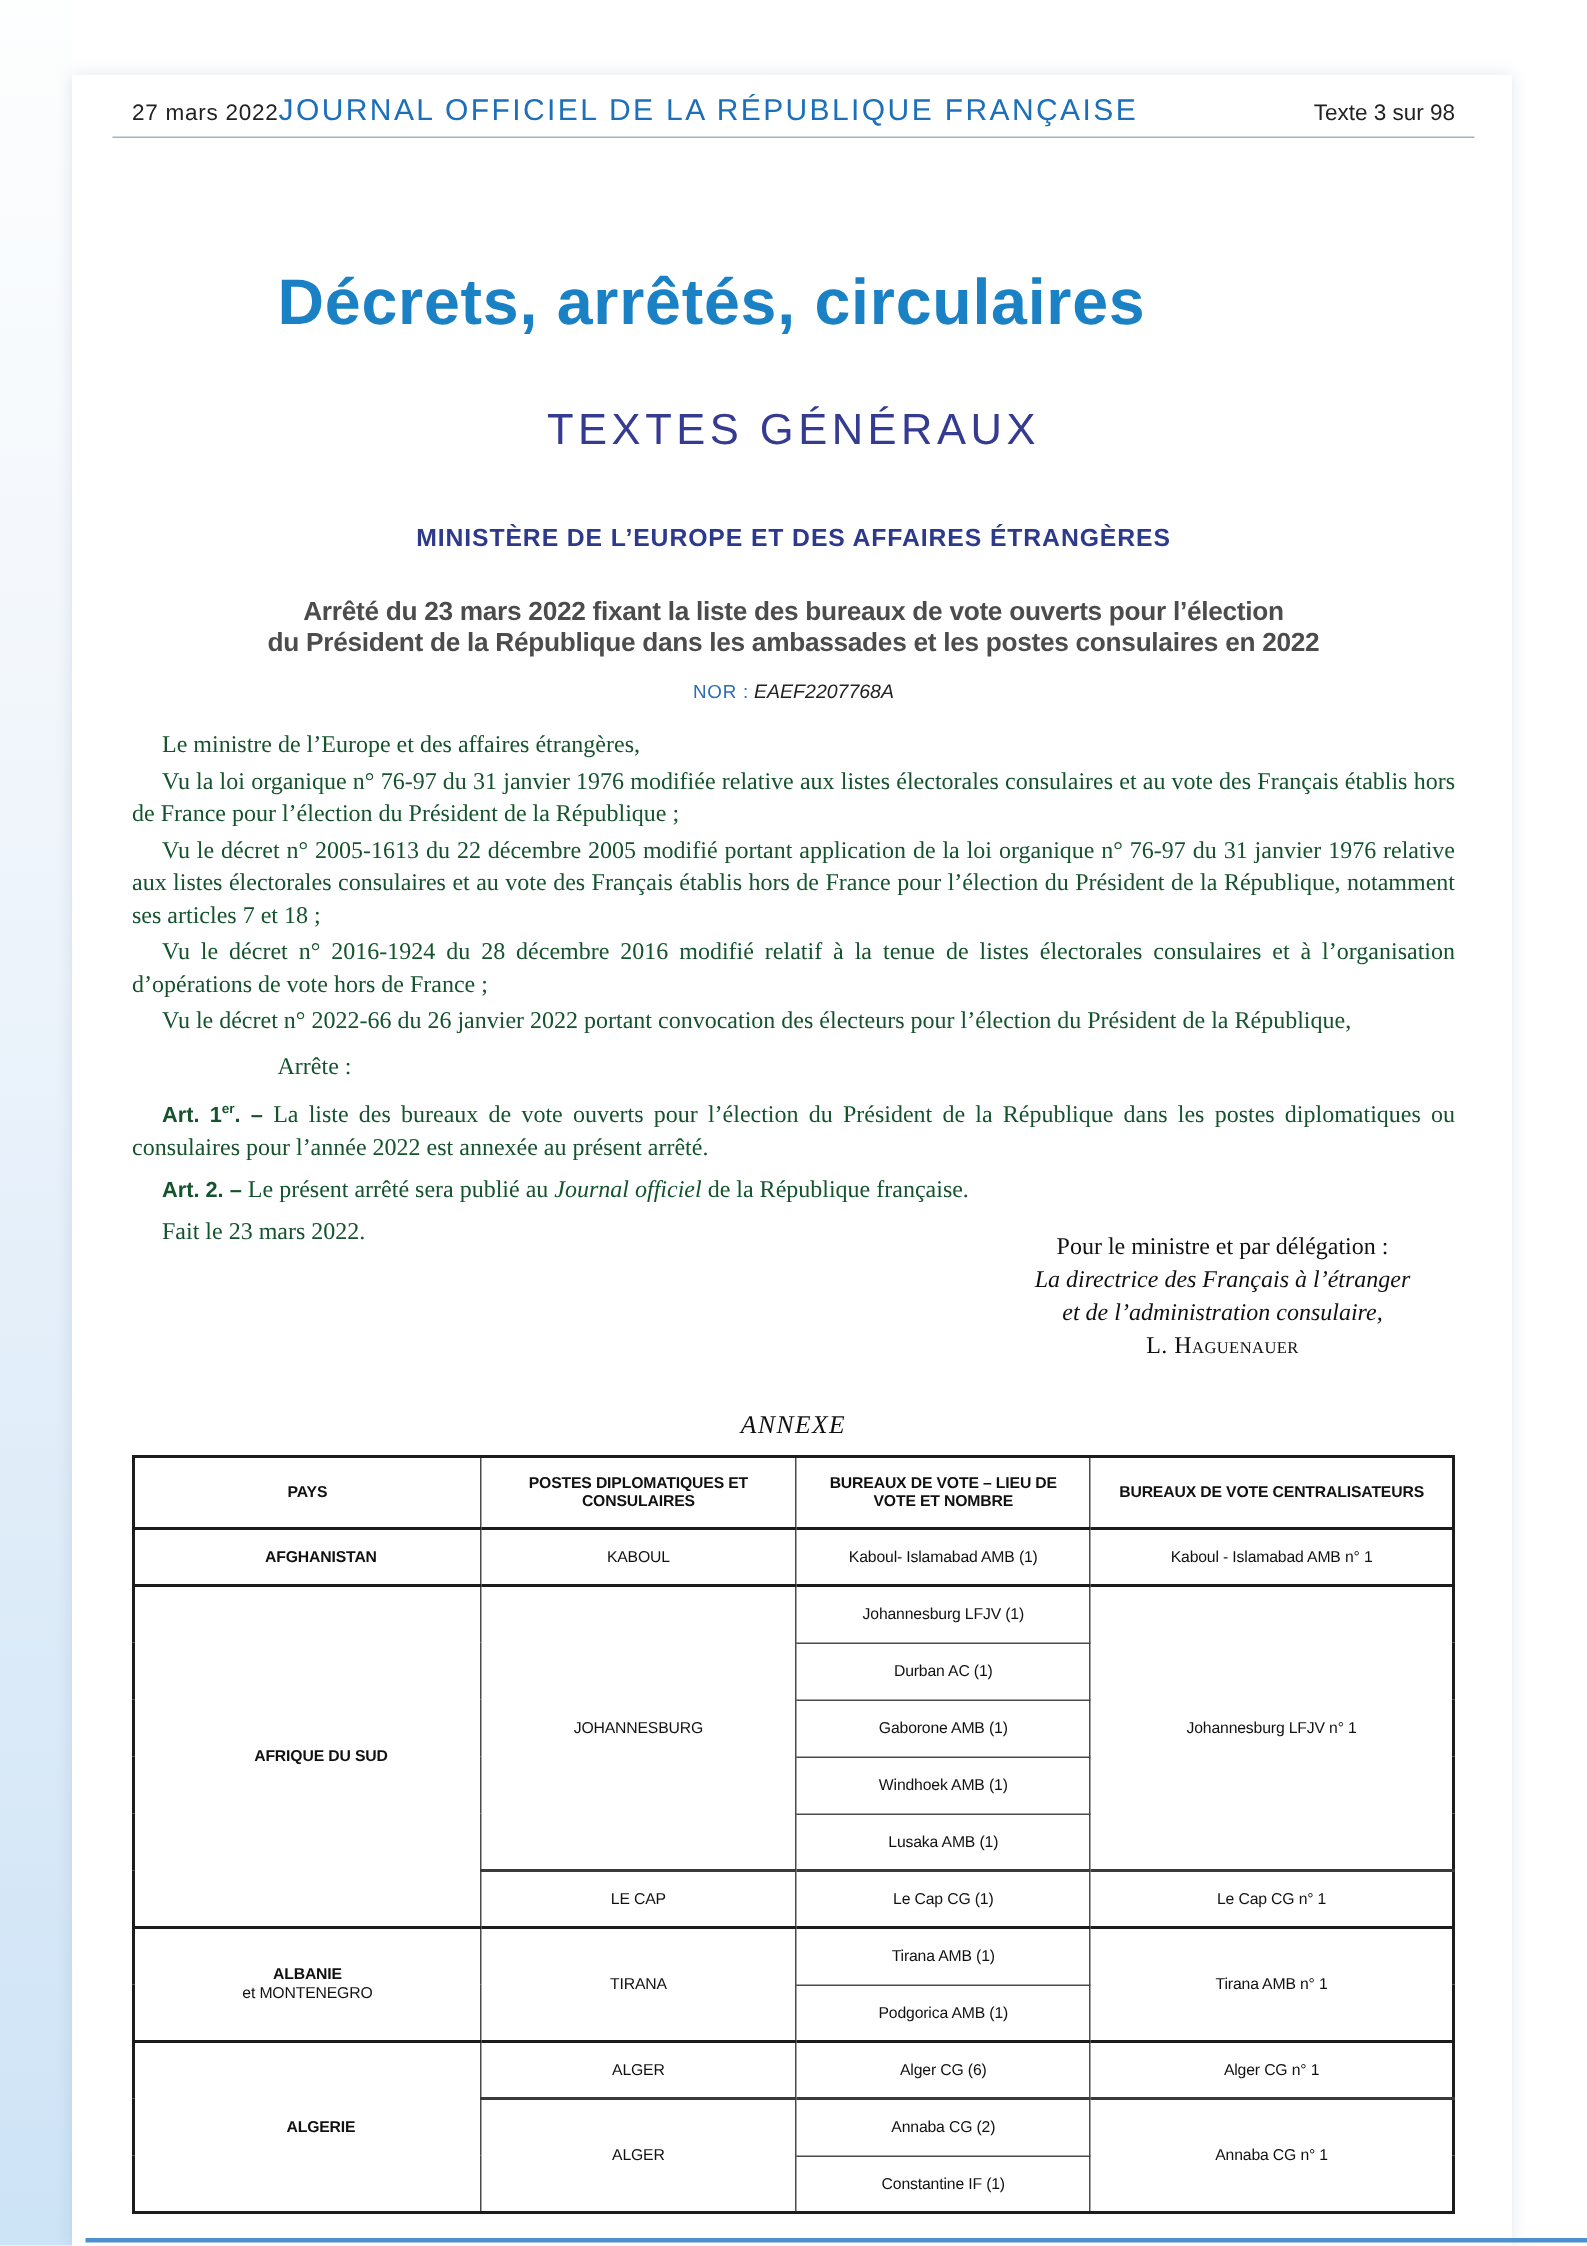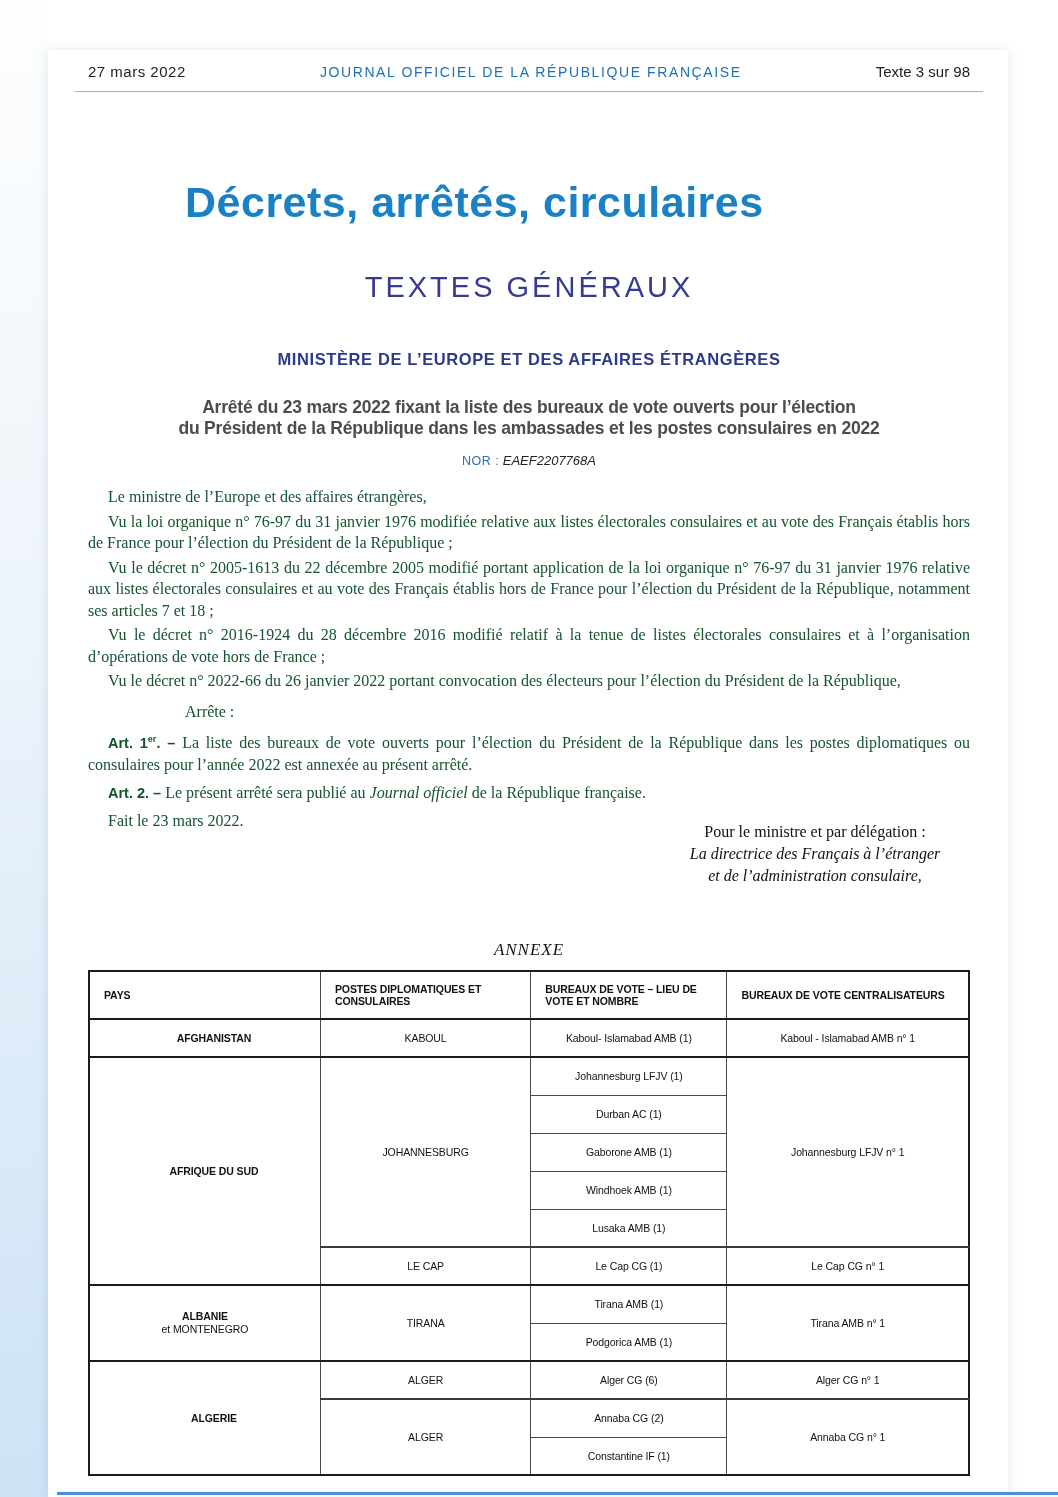--- a/index.html
+++ b/index.html
@@ -17,21 +17,21 @@
     width:1058px;height:1497px;position:relative;background:#fff;overflow:hidden;
     font-family:"Liberation Sans",sans-serif;color:#1a1a1a;
   }
   .bg-strip{position:absolute;left:0;top:0;width:48px;height:1497px;
     background:linear-gradient(to bottom,#fdfefe 0%,#eef4fb 40%,#cde3f6 100%);}
   .page{position:absolute;left:48px;top:50px;width:960px;height:1447px;background:#fff;
     box-shadow:0 0 10px rgba(70,100,140,.16);}
   
   .hdr{position:absolute;top:13px;left:40px;width:882px;display:flex;align-items:baseline;}
   .hdr-date{font-size:15px;color:#222;letter-spacing:.5px;white-space:nowrap;}
-  .hdr-title{flex:1;text-align:center;font-size:14px;color:var(--journal-blue);
+  .hdr-title{flex:1;text-align:left;font-size:20px;color:var(--journal-blue);
     letter-spacing:1.6px;font-weight:500;white-space:nowrap;}
   .hdr-ref{font-size:15px;color:#222;white-space:nowrap;}
   .hdr-rule{position:absolute;top:41px;left:27px;width:908px;height:1px;
     background:#9db4c8;border:none;margin:0;}
   
   .section-title{position:absolute;top:128px;left:137px;font-size:43px;font-weight:600;
     letter-spacing:.5px;color:var(--title-blue);white-space:nowrap;}
   .subsection-title{position:absolute;top:221px;left:40px;width:882px;text-align:center;
     font-size:29px;font-weight:500;letter-spacing:3px;color:var(--navy);}
   .ministry{position:absolute;top:300px;left:40px;width:882px;text-align:center;
@@ -57,21 +57,21 @@
   .signature .it{display:block;}
   .sig-name{font-variant:small-caps;letter-spacing:.3px;}
   
   .annex-title{position:absolute;top:890px;left:40px;width:882px;text-align:center;
     font-family:"Liberation Serif",serif;font-size:17px;letter-spacing:1px;color:#111;font-style:italic;}
   table.annex{position:absolute;top:920px;left:40px;width:882px;border-collapse:collapse;
     table-layout:fixed;border:2px solid #1c1c1c;}
   .annex col.c1{width:26.3%;} .annex col.c2{width:23.9%;}
   .annex col.c3{width:22.3%;} .annex col.c4{width:27.5%;}
   .annex th{height:48px;font-size:10.5px;font-weight:bold;letter-spacing:-.1px;
-    border:1px solid #4a4a4a;border-bottom:2px solid #1c1c1c;text-align:left;
+    border:1px solid #4a4a4a;border-bottom:2px solid #1c1c1c;text-align:center;
     vertical-align:middle;padding:10px 14px;color:#111;}
   .annex td{height:38px;font-size:10.5px;border:1px solid #4a4a4a;text-align:center;
     vertical-align:middle;padding:2px 6px;color:#111;letter-spacing:-.1px;}
   .annex td.b{font-weight:bold;padding-left:24px;}
   .annex td .ln{line-height:13px;}
   .annex td .ln.b{font-weight:bold;}
   .annex tr.thick td{border-top:2px solid #1c1c1c;}
   .annex tr.mid td{border-top:2px solid #3a3a3a;}
   .footer-bar{position:absolute;left:57px;top:1492px;width:1001px;height:3px;
     background:var(--footer-blue);}
@@ -113,20 +113,21 @@
     <p class="arrete">Arrête :</p>
     <p class="article"><span class="art-label"><span>Art. 1</span><sup>er</sup><span>. – </span></span><span>La liste des bureaux de vote ouverts pour l’élection du Président de la République dans les postes diplomatiques ou consulaires pour l’année 2022 est annexée au présent arrêté.</span></p>
     <p class="article"><span class="art-label">Art. 2. – </span><span>Le présent arrêté sera publié au </span><span class="it">Journal officiel</span><span> de la République française.</span></p>
     <p>Fait le 23 mars 2022.</p>
   </div>
 
   <div class="signature">
     <div>Pour le ministre et par délégation :</div>
     <span class="it">La directrice des Français à l’étranger</span>
     <span class="it">et de l’administration consulaire,</span>
+    <div class="sig-name">L. Haguenauer</div>
   </div>
 
   <div class="annex-title">ANNEXE</div>
 
   <table class="annex">
     <colgroup>
         <col class="c1">
         <col class="c2">
         <col class="c3">
         <col class="c4">

